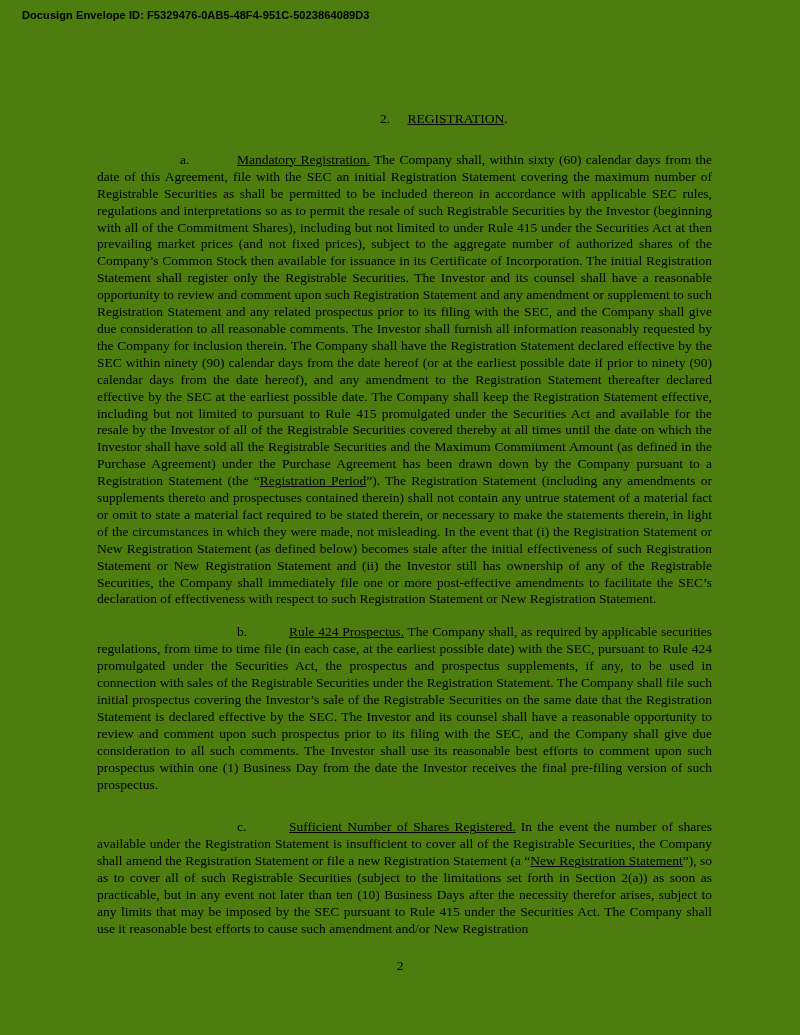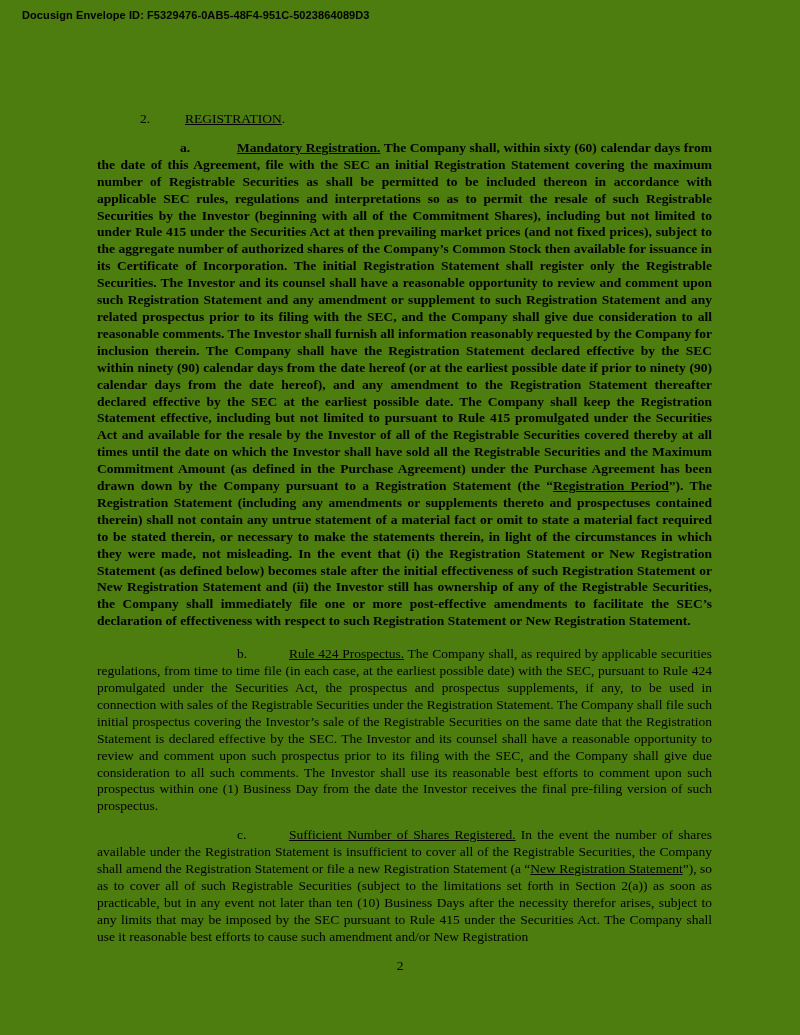--- a/index.html
+++ b/index.html
@@ -10,27 +10,27 @@
   .docusign-header{
     position:absolute;left:22px;top:9px;
     font-family:"Liberation Sans",sans-serif;font-weight:700;font-size:11px;
     letter-spacing:0.1px;color:#000;
   }
   .content{
     position:absolute;left:97px;top:0;width:615px;
     font-family:"Liberation Serif",serif;font-size:13.5px;line-height:16.9px;
     text-align:justify;color:#000;
   }
-  .section-heading{margin-top:111px;margin-left:43px;text-align:left;}
+  .section-heading{margin-top:111px;margin-left:61px;text-align:center;}
   .sec-num{display:inline-block;width:45px;}
   .sec-title{text-decoration:underline;text-decoration-thickness:1px;}
   .para{margin:0;padding:0;}
-  .para.p-a{margin-top:12px;text-indent:83px;font-weight:bold;}
+  .para.p-a{margin-top:24px;text-indent:83px;}
   .para.p-b{margin-top:16px;text-indent:140px;}
-  .para.p-c{margin-top:12px;text-indent:140px;}
+  .para.p-c{margin-top:26px;text-indent:140px;}
   .p-a .label{display:inline-block;width:57px;text-indent:0;}
   .p-b .label,.p-c .label{display:inline-block;width:52px;text-indent:0;}
   .u{text-decoration:underline;text-decoration-thickness:1px;}
   .page-number{
     position:absolute;top:958px;left:0;width:800px;text-align:center;
     font-family:"Liberation Serif",serif;font-size:13.5px;color:#000;
   }
 </style>
 </head>
 <body>

